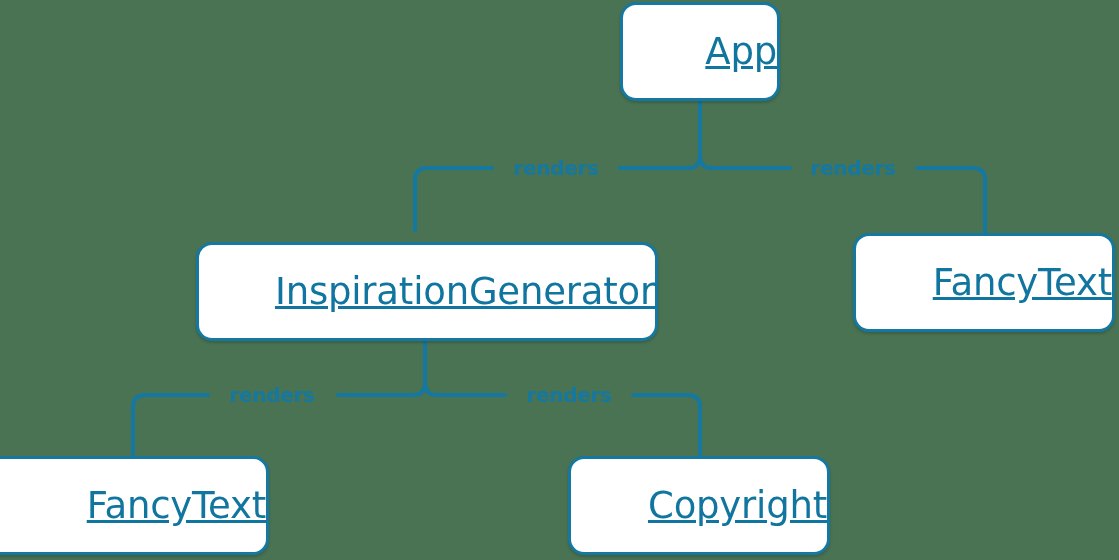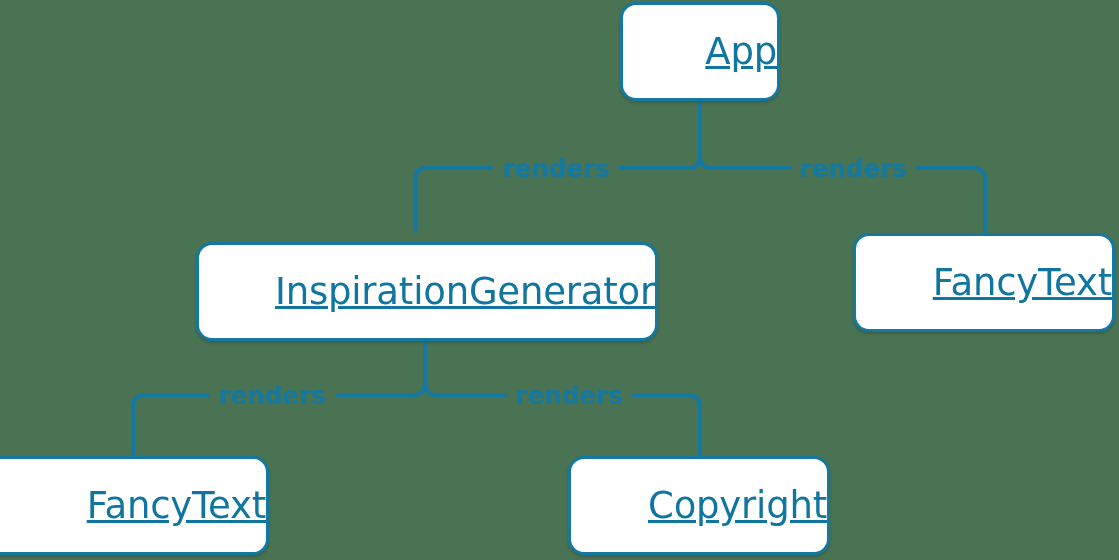--- a/index.html
+++ b/index.html
@@ -40,21 +40,21 @@
     font-weight: 400;
     letter-spacing: -0.2px;
     white-space: nowrap;
     box-shadow: 0 2px 3px rgba(0,0,0,0.18);
     text-decoration: underline;
   }
   .edge-label {
     position: absolute;
     color: #1478a0;
     font-family: "DejaVu Sans", sans-serif;
-    font-size: 25px;
+    font-size: 20px;
     font-weight: 600;
     letter-spacing: -0.3px;
     white-space: nowrap;
     transform: translate(-50%, -50%);
   }
 </style>
 </head>
 <body>
 
 <div id="diagram-root">

